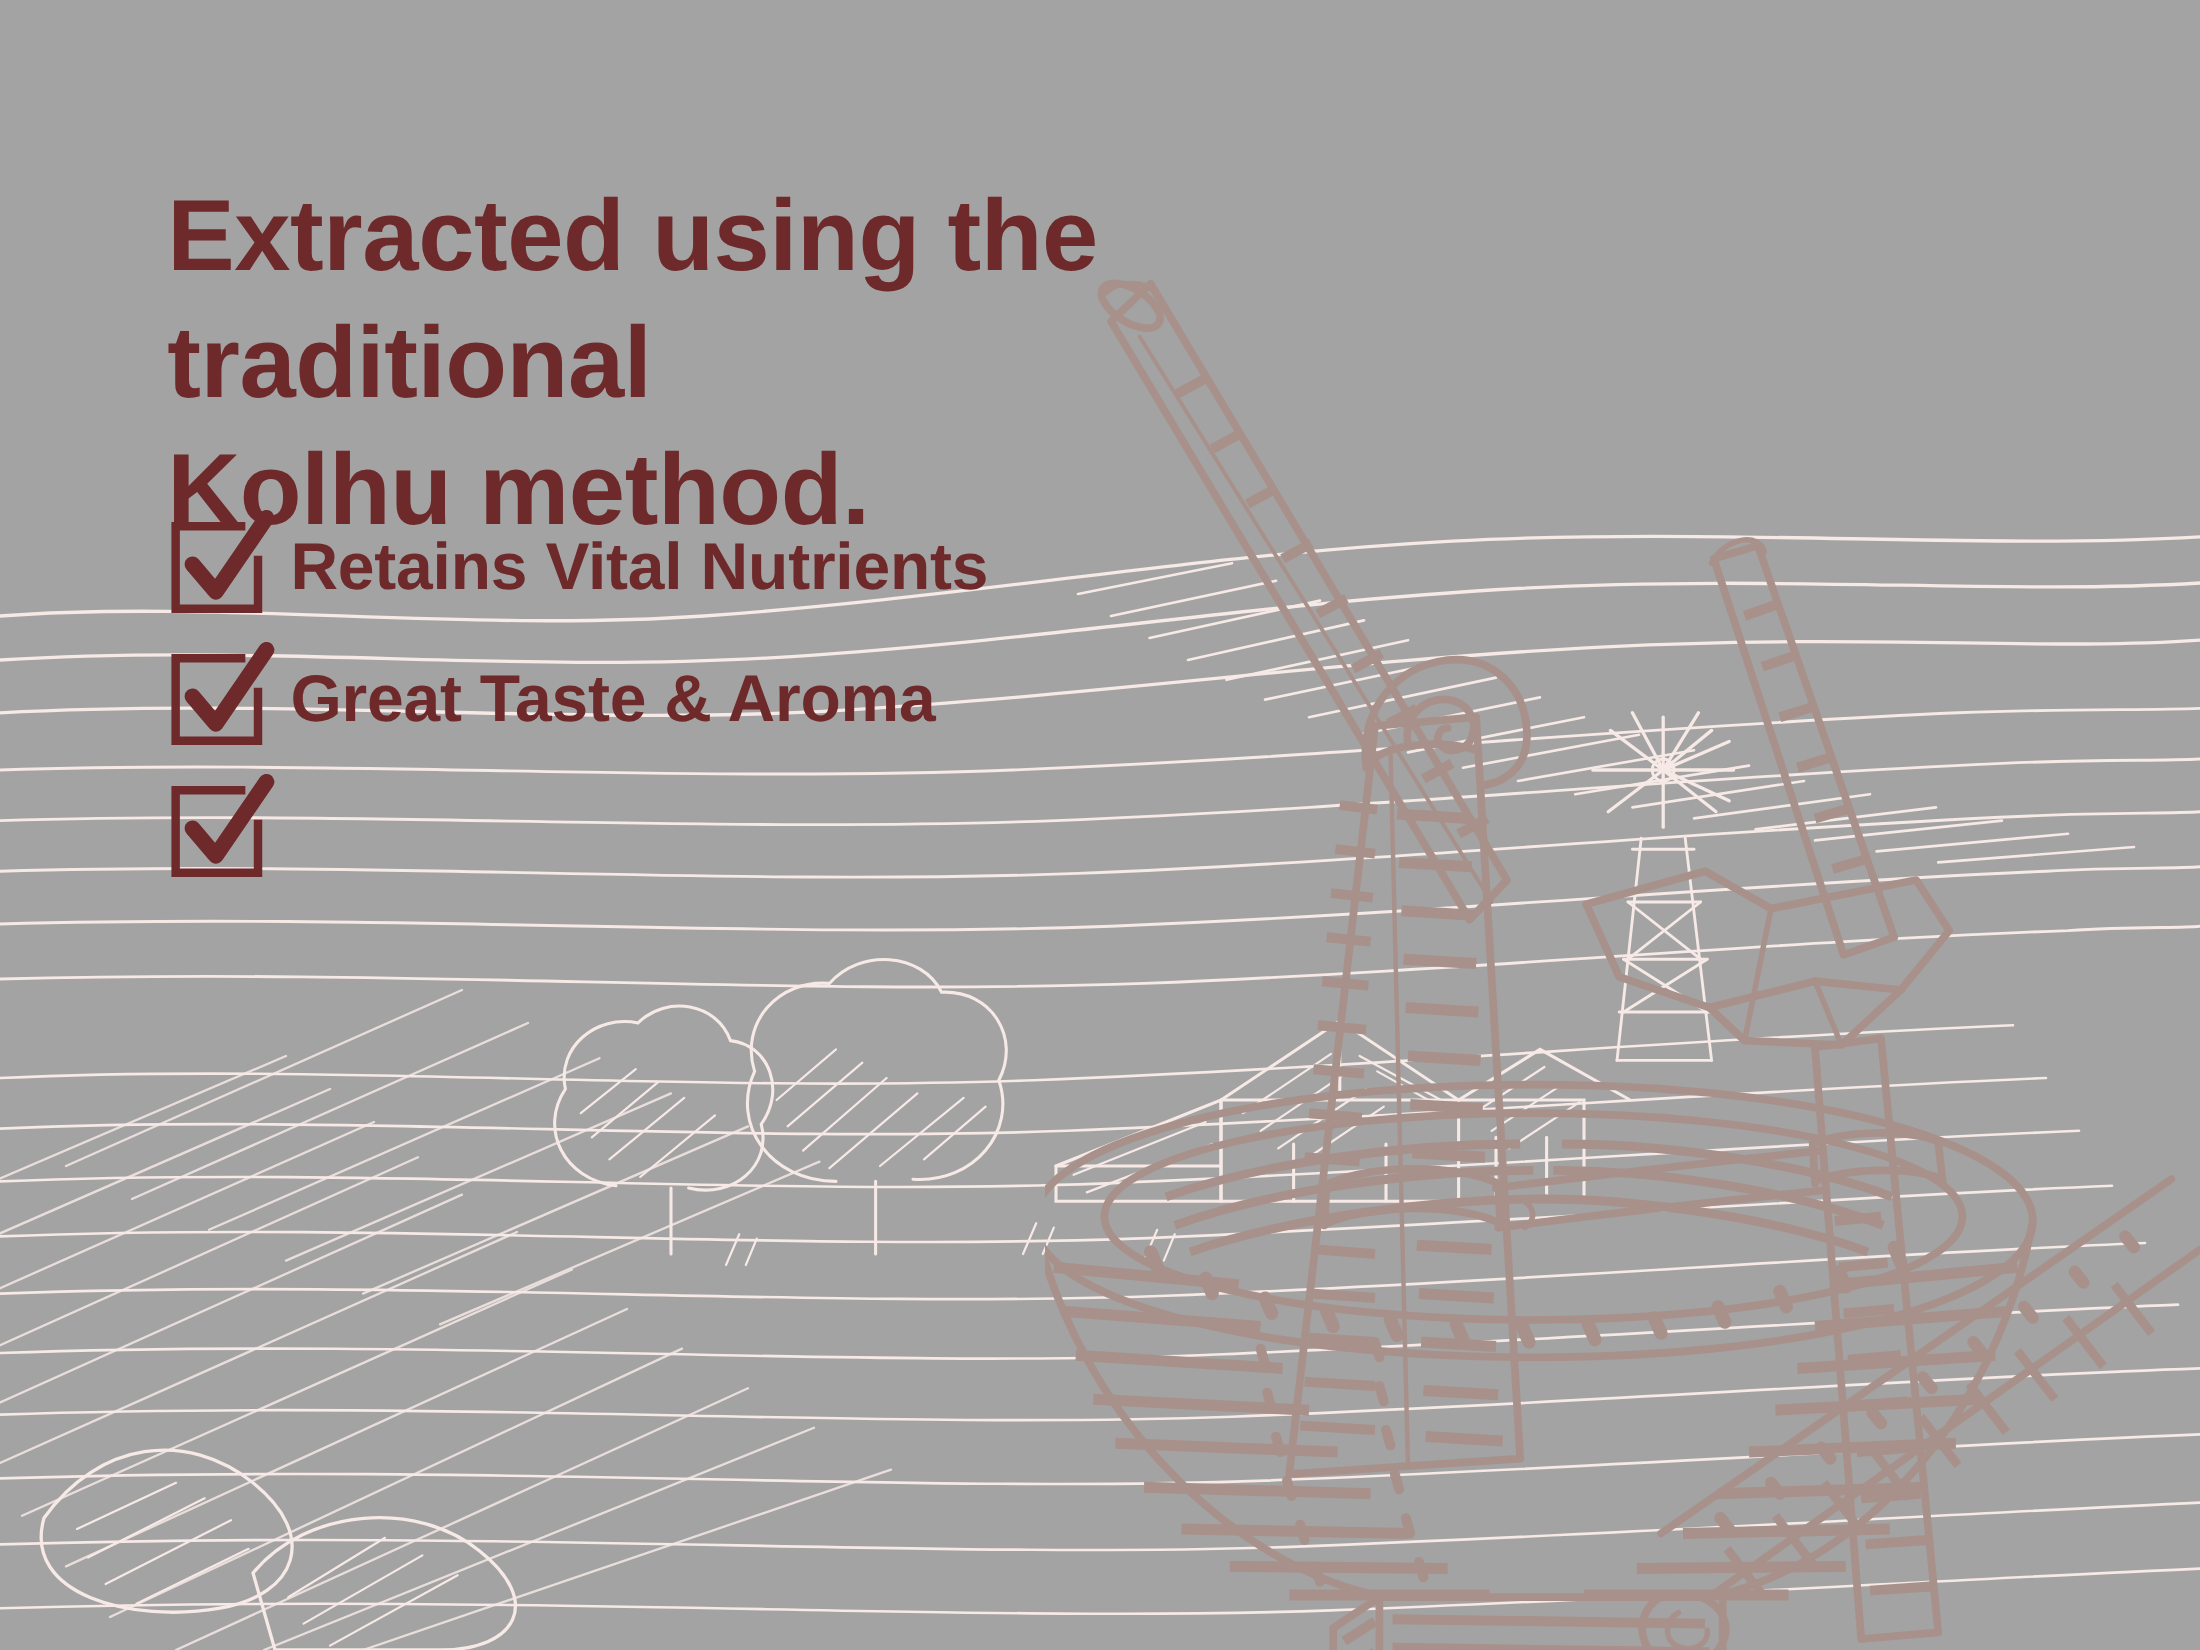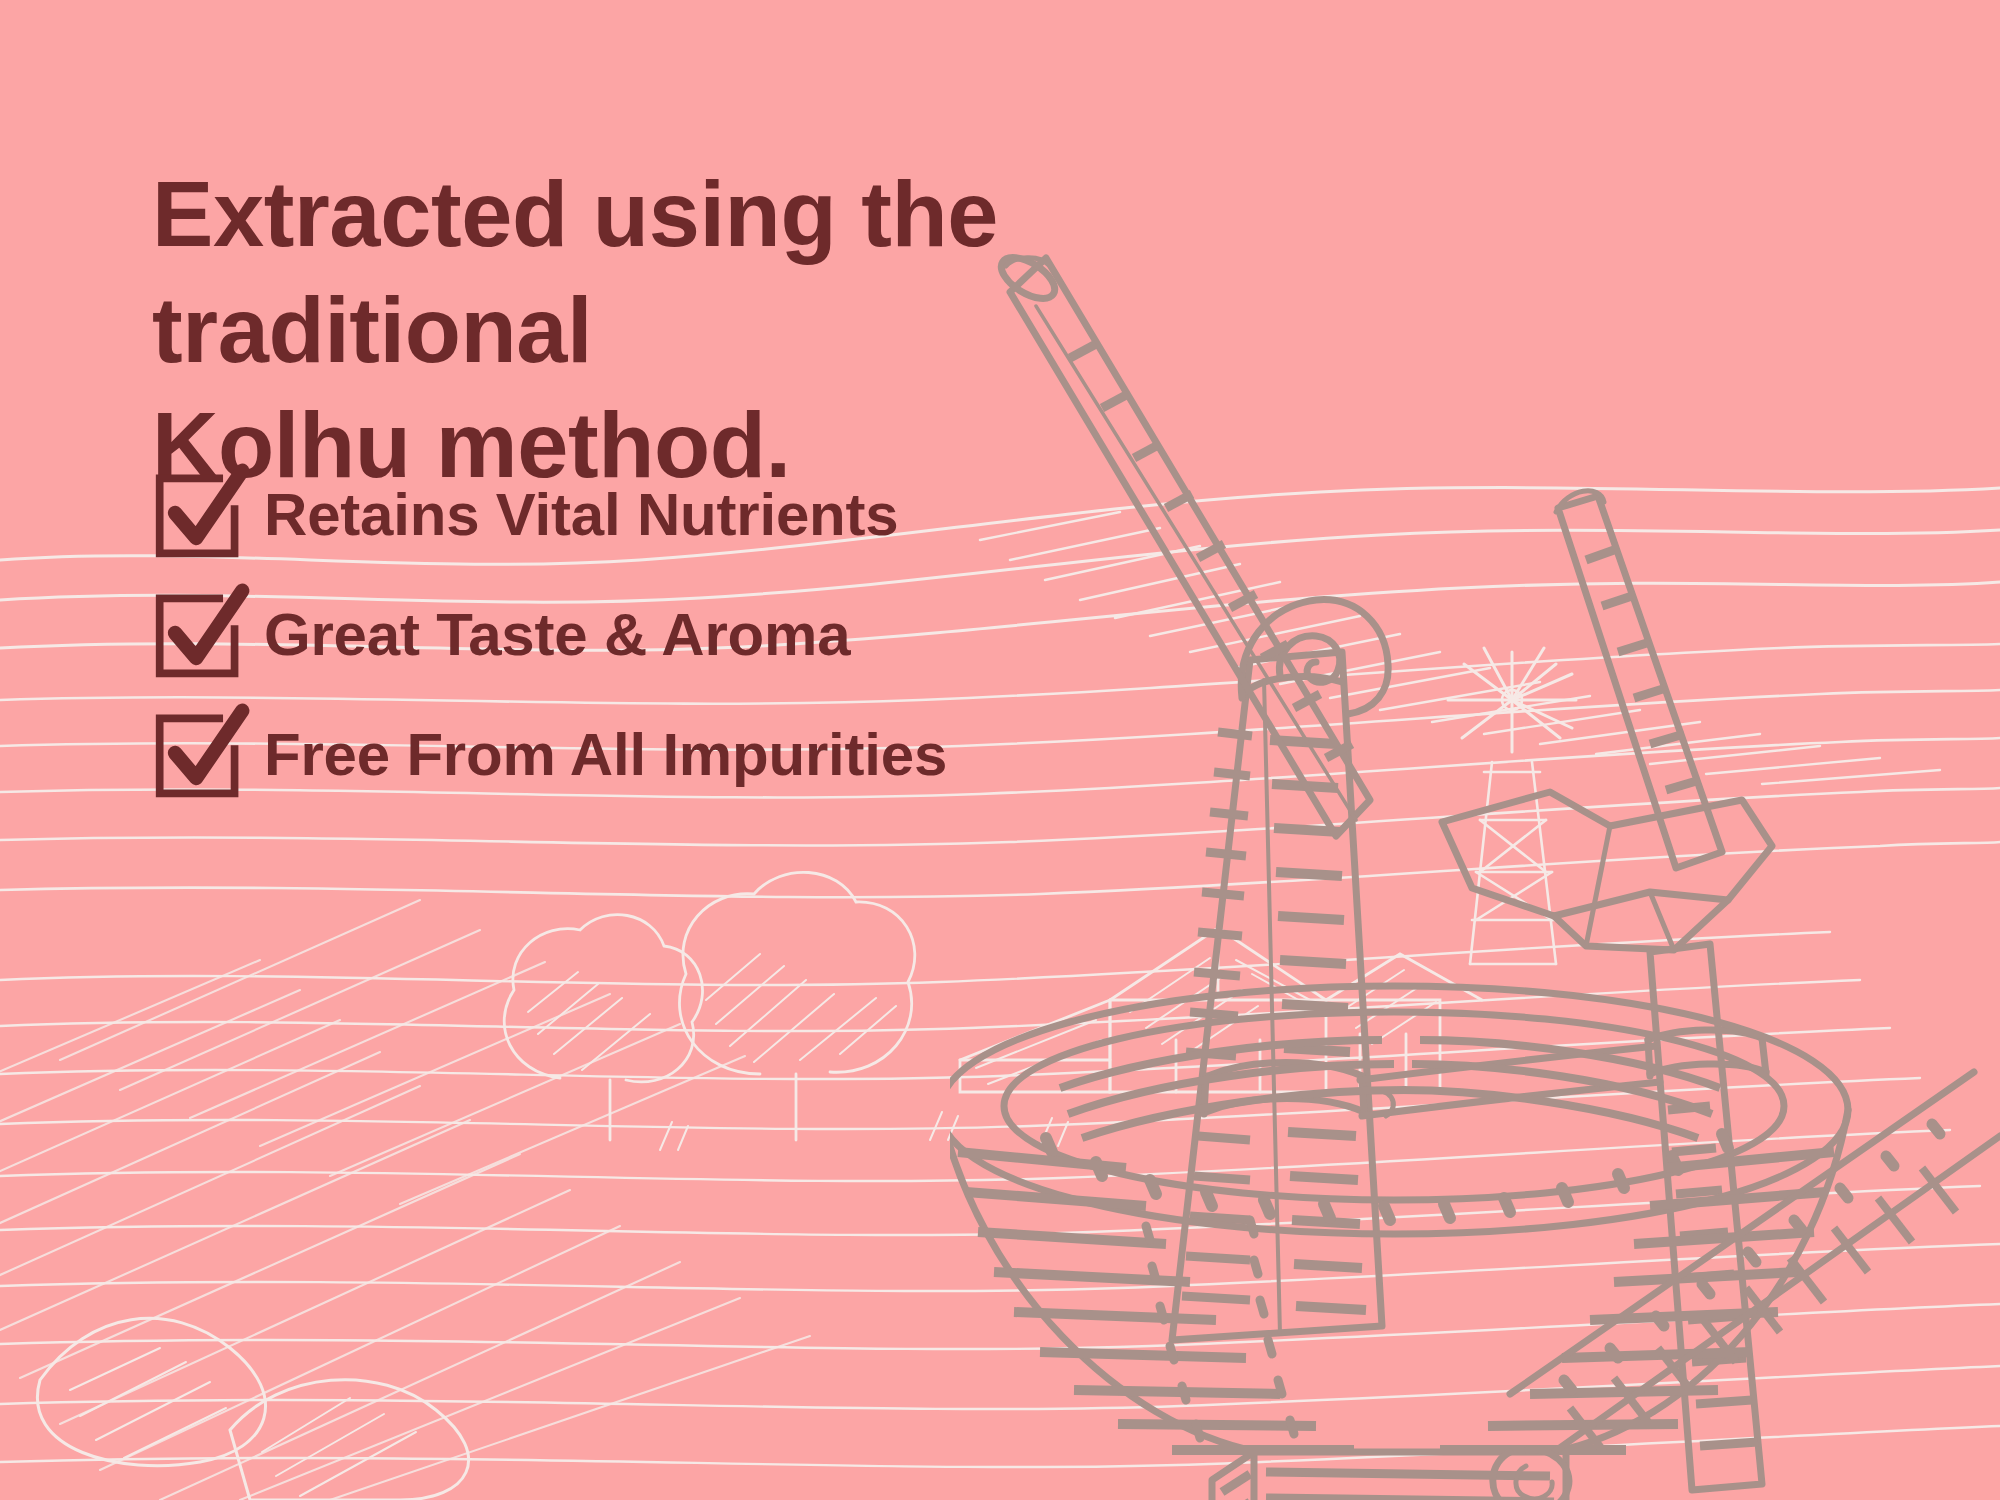--- a/index.html
+++ b/index.html
@@ -9,21 +9,21 @@
   }
   body {
     font-family: "Liberation Sans", sans-serif;
   }
 
   #poster {
     position: relative;
     width: 2000px;
     height: 1500px;
     overflow: hidden;
-    background: #fca5a5;
+    background: #a3a3a3;
   }
 
   
   .bg-layer {
     position: absolute;
     inset: 0;
     width: 2000px;
     height: 1500px;
     pointer-events: none;
   }
@@ -533,19 +533,18 @@
       </li>
 
 
       <li class="feature-row">
         <span class="checkbox-icon">
           <svg viewBox="0 0 100 100" aria-hidden="true">
             <path d="M8 14 H70 M8 14 V92 H86 V46" fill="none" stroke="#6e2a2b" stroke-width="8" stroke-linecap="square" stroke-linejoin="miter"></path>
             <path d="M24 50 L46 76 L94 6" fill="none" stroke="#6e2a2b" stroke-width="15" stroke-linecap="round" stroke-linejoin="round"></path>
           </svg>
         </span>
-        <span class="feature-label">Free From All Impurities</span>
       </li>
 
     </ul>
   </div>
 
 </div>
 
 </body></html>

